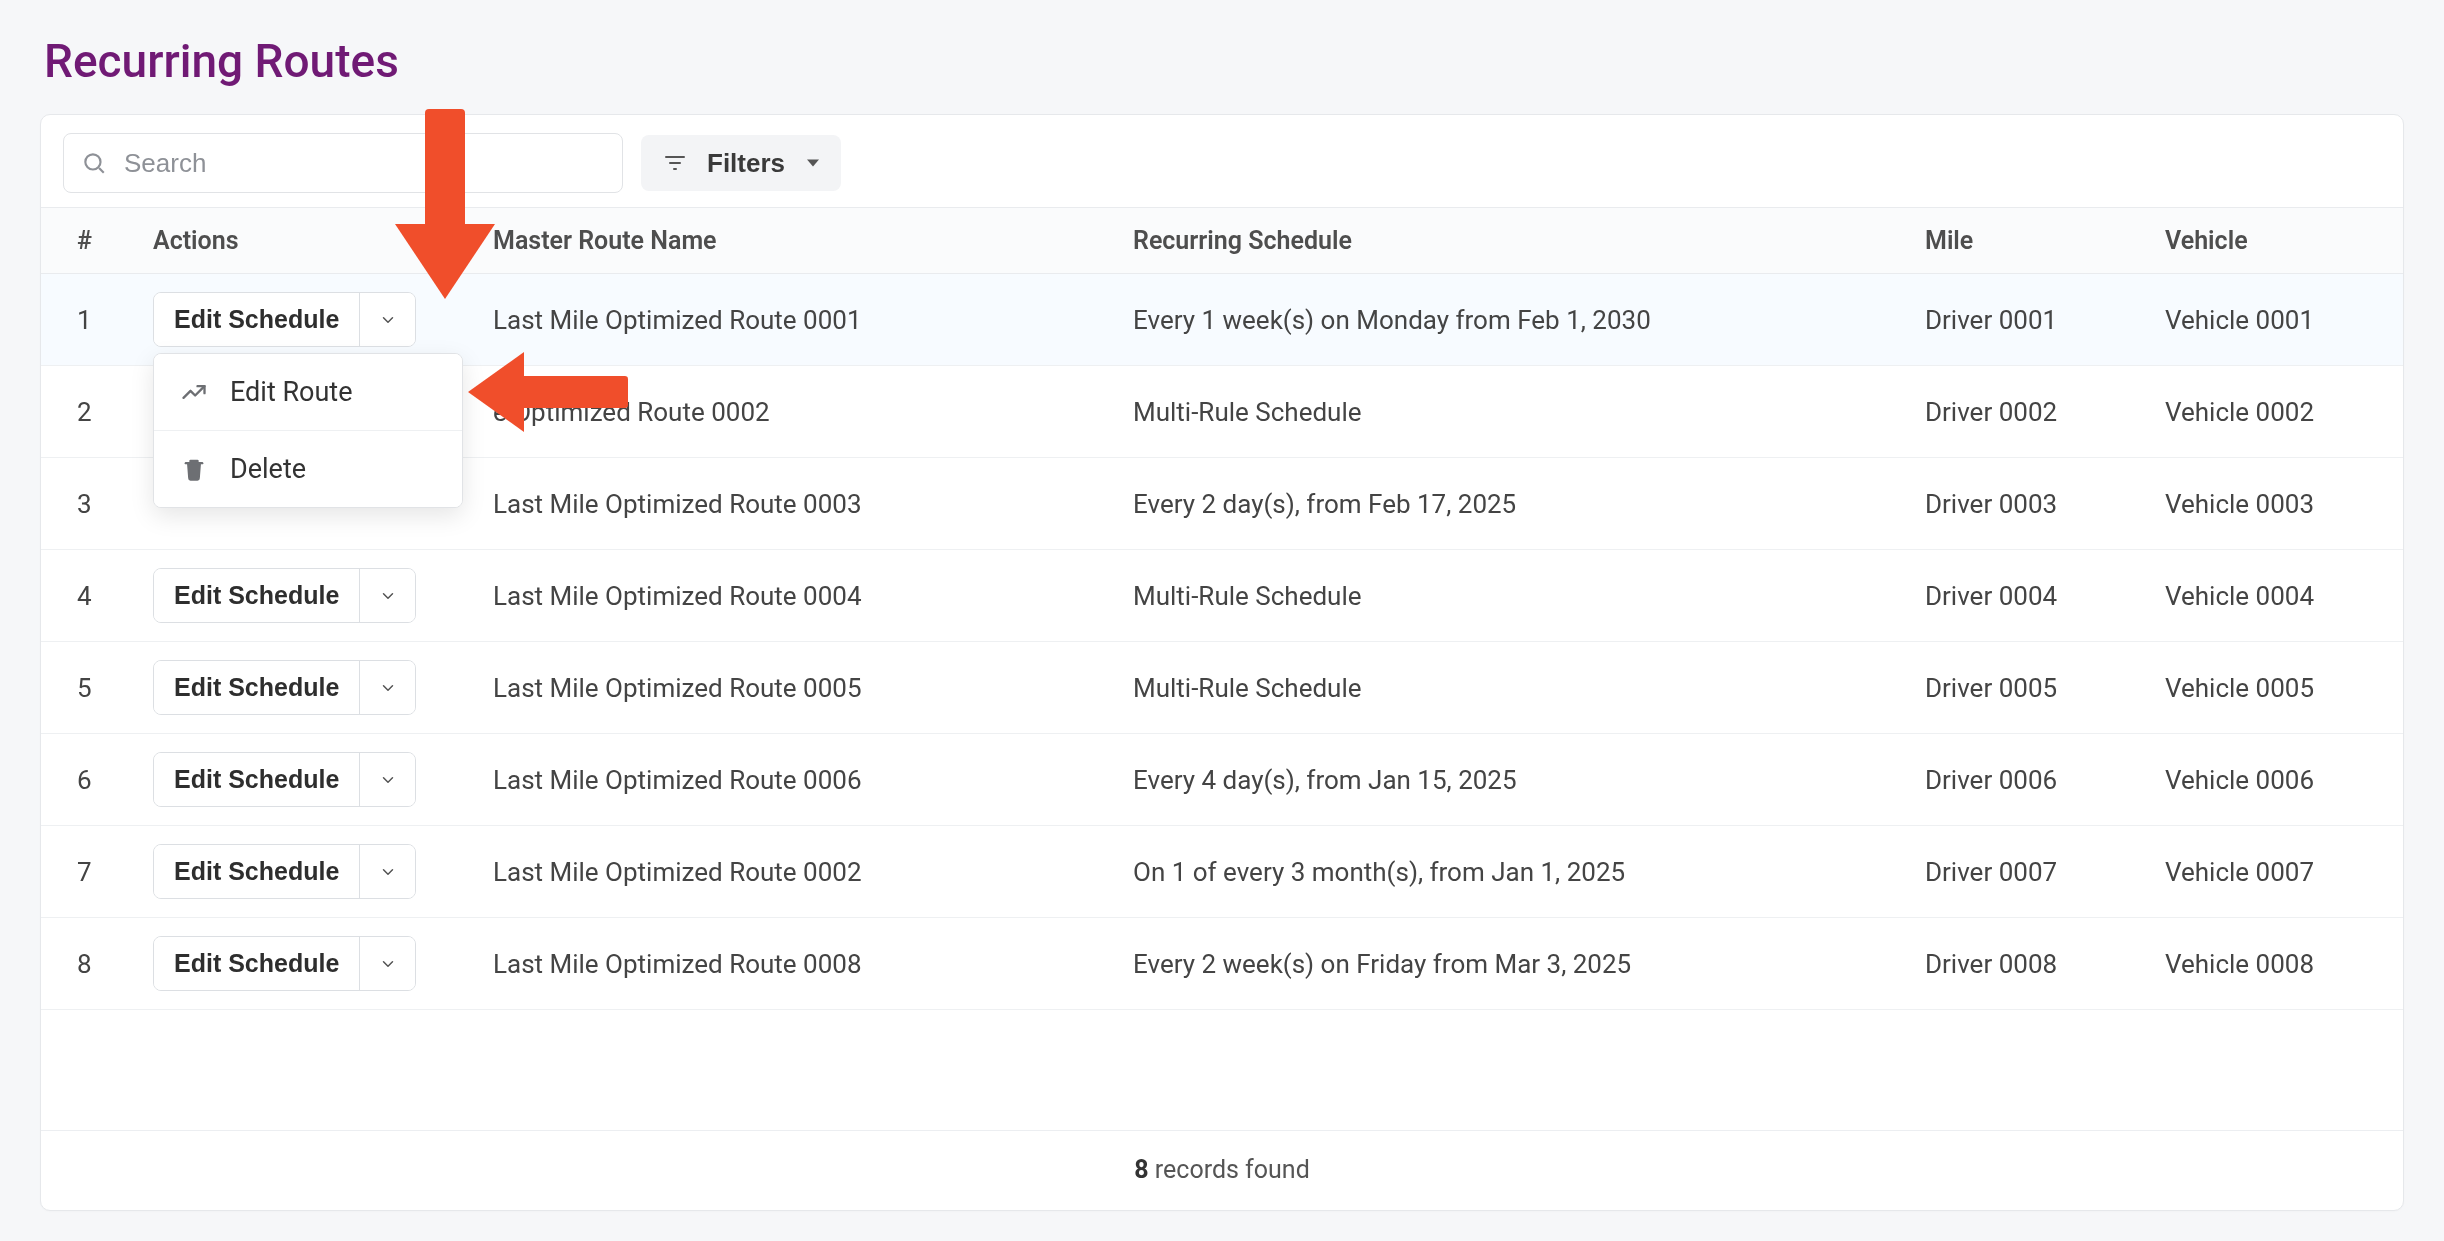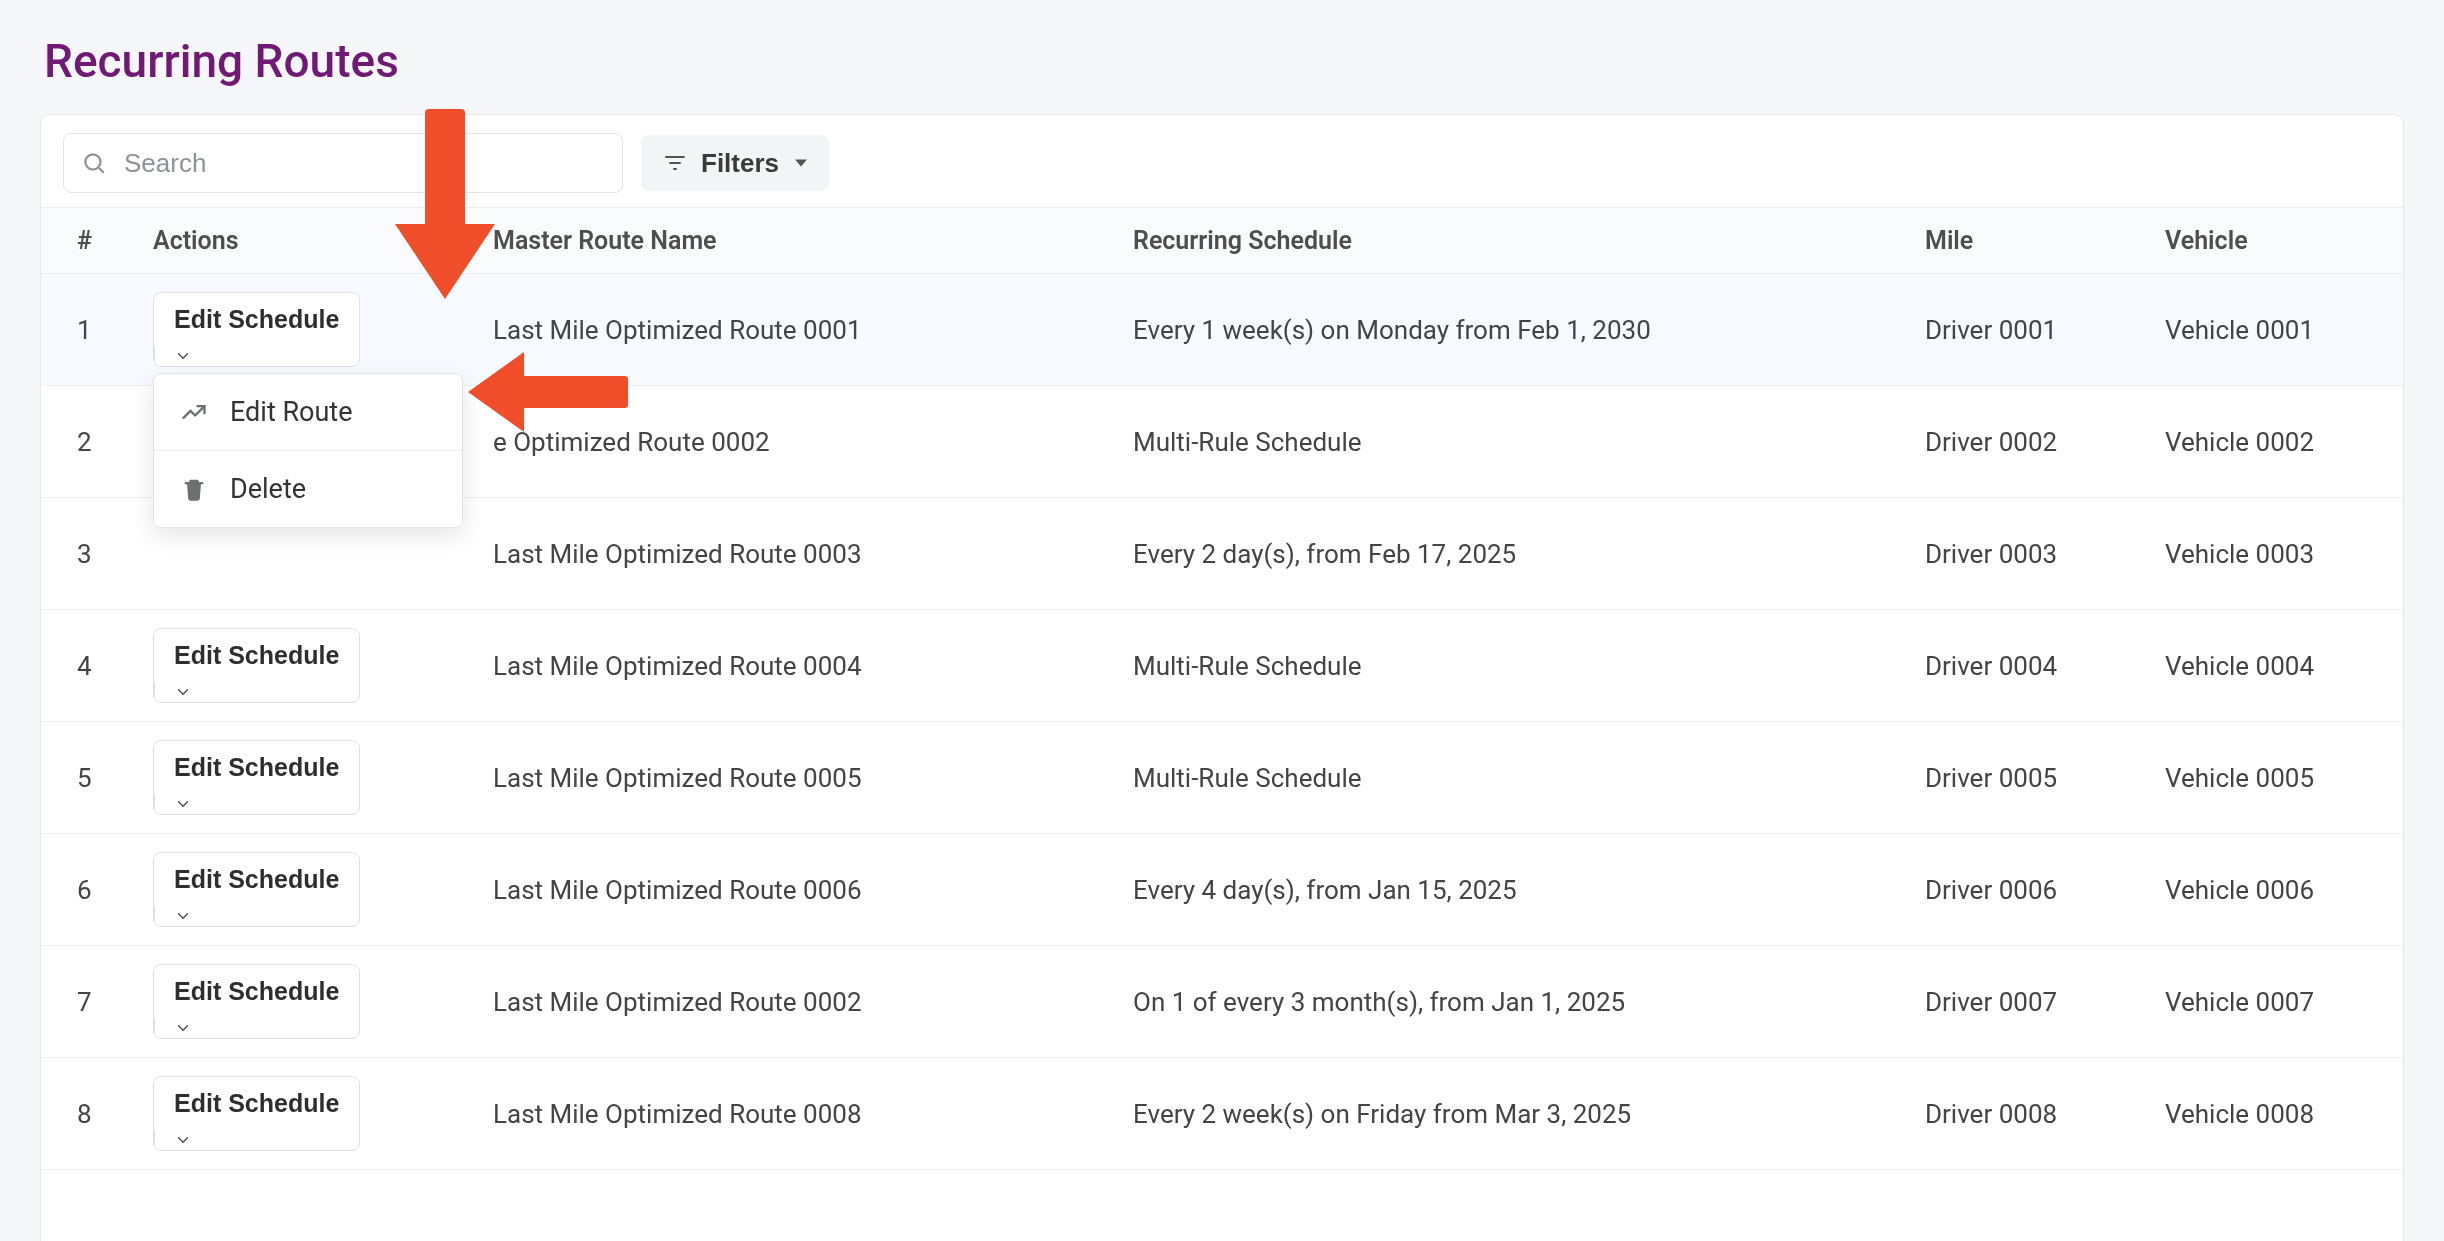--- a/index.html
+++ b/index.html
@@ -47,21 +47,21 @@
   }
   .search-input::placeholder { color: #8e9197; }
   .search-icon {
     position: absolute;
     left: 18px; top: 50%; transform: translateY(-50%);
     width: 26px; height: 26px; color: #8e9197;
   }
   .filters-btn {
     display: inline-flex;
     align-items: center;
-    gap: 14px;
+    gap: 20px;
     height: 56px;
     padding: 0 22px;
     background: #f3f4f6;
     border: none;
     border-radius: 8px;
     font-size: 26px;
     font-weight: 600;
     color: #3a3a3a;
     cursor: pointer;
   }
@@ -97,21 +97,20 @@
   .col-sched { }
   .col-user { width: 240px; }
   .col-vehicle { width: 260px; }
 
   .split-btn {
     display: inline-flex;
     border: 1px solid #dcdfe3;
     border-radius: 8px;
     overflow: hidden;
     background: #fff;
-    flex-direction: column;
   }
   .split-btn .main {
     padding: 12px 20px;
     font-size: 25px;
     font-weight: 600;
     color: #2e2e2e;
     background: #fff;
     border: none;
     cursor: pointer;
   }

